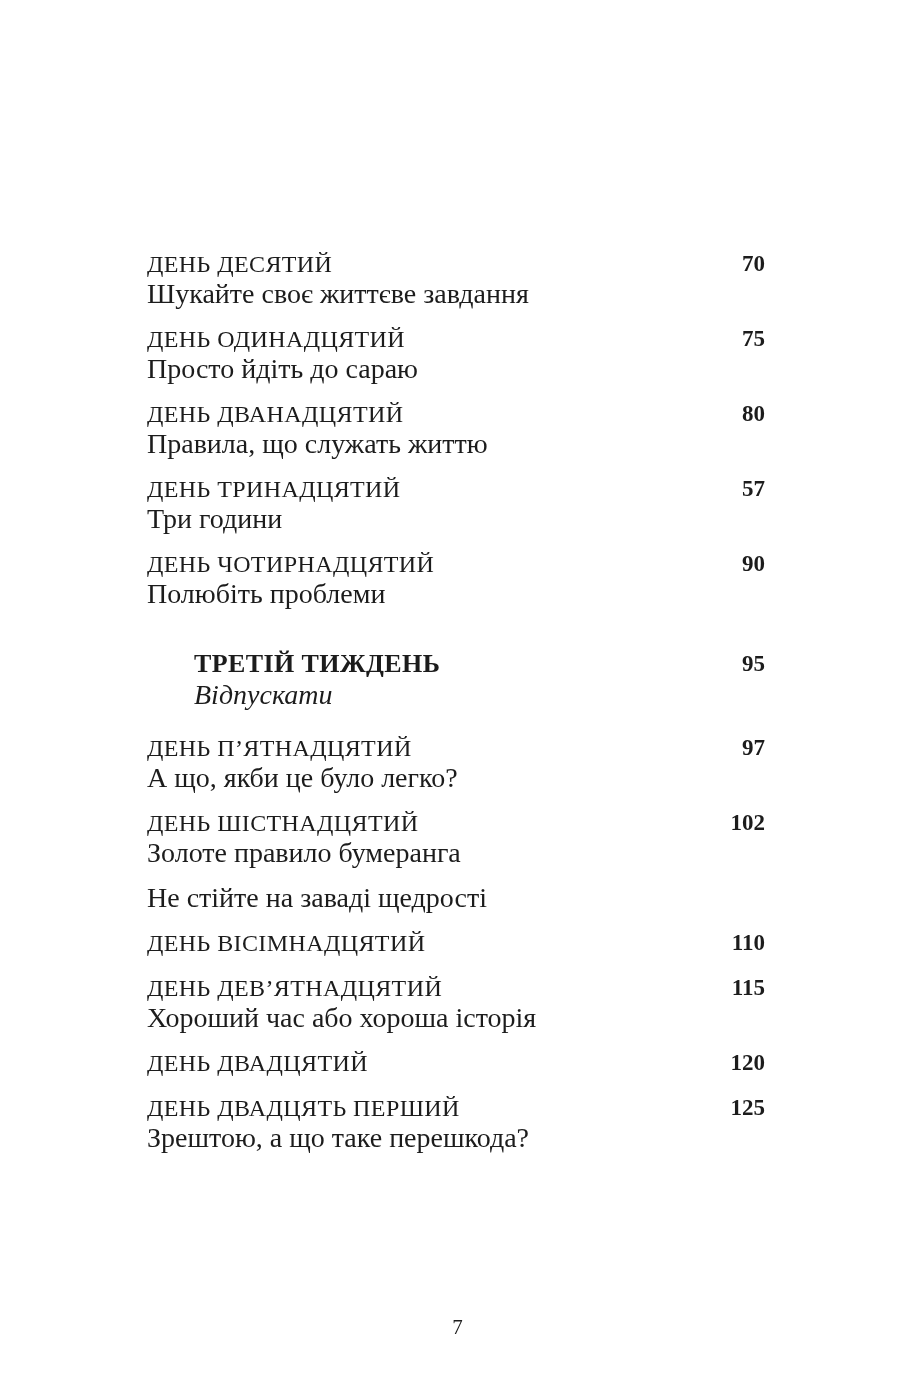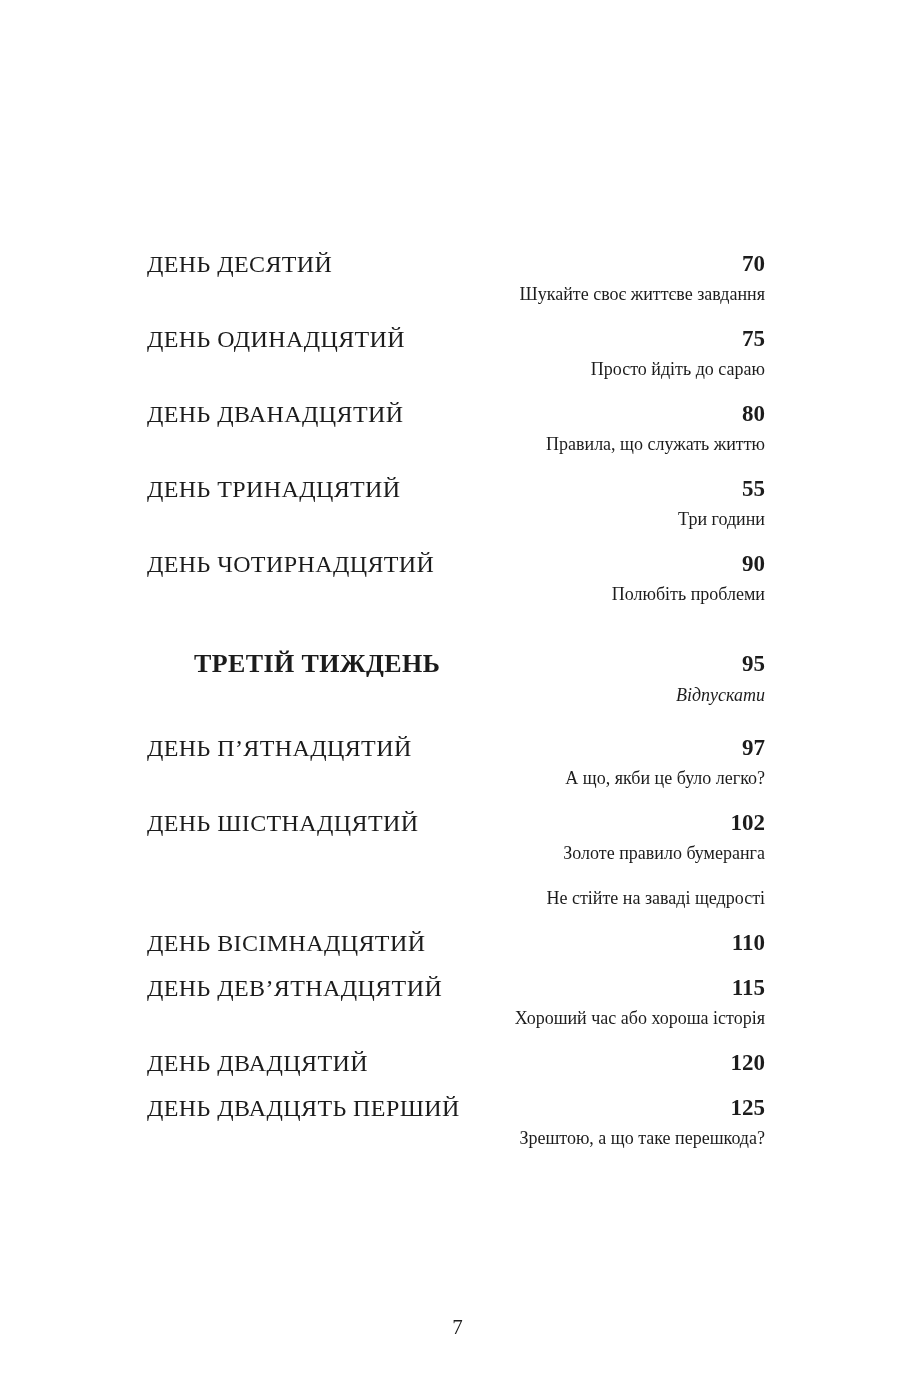--- a/index.html
+++ b/index.html
@@ -35,23 +35,22 @@
   .title {
     letter-spacing: 0.4px;
     white-space: nowrap;
   }
   .num {
     font-size: 23px;
     font-weight: bold;
     letter-spacing: 0;
   }
   .subtitle {
-    font-size: 18px;
+    font-size: 28px;
     line-height: 30px;
-    text-align: right;
   }
   .entry.week {
     margin-top: 39px;
     margin-bottom: 23px;
     margin-left: 47px;
   }
   .entry.week .title-row {
     font-size: 26px;
     font-weight: bold;
     line-height: 32px;
@@ -93,21 +92,21 @@
     <div class="title-row">
       <span class="title">ДЕНЬ ДВАНАДЦЯТИЙ</span>
       <span class="num">80</span>
     </div>
     <div class="subtitle">Правила, що служать життю</div>
   </div>
 
   <div class="entry">
     <div class="title-row">
       <span class="title">ДЕНЬ ТРИНАДЦЯТИЙ</span>
-      <span class="num">55</span>
+      <span class="num">57</span>
     </div>
     <div class="subtitle">Три години</div>
   </div>
 
   <div class="entry">
     <div class="title-row">
       <span class="title">ДЕНЬ ЧОТИРНАДЦЯТИЙ</span>
       <span class="num">90</span>
     </div>
     <div class="subtitle">Полюбіть проблеми</div>

